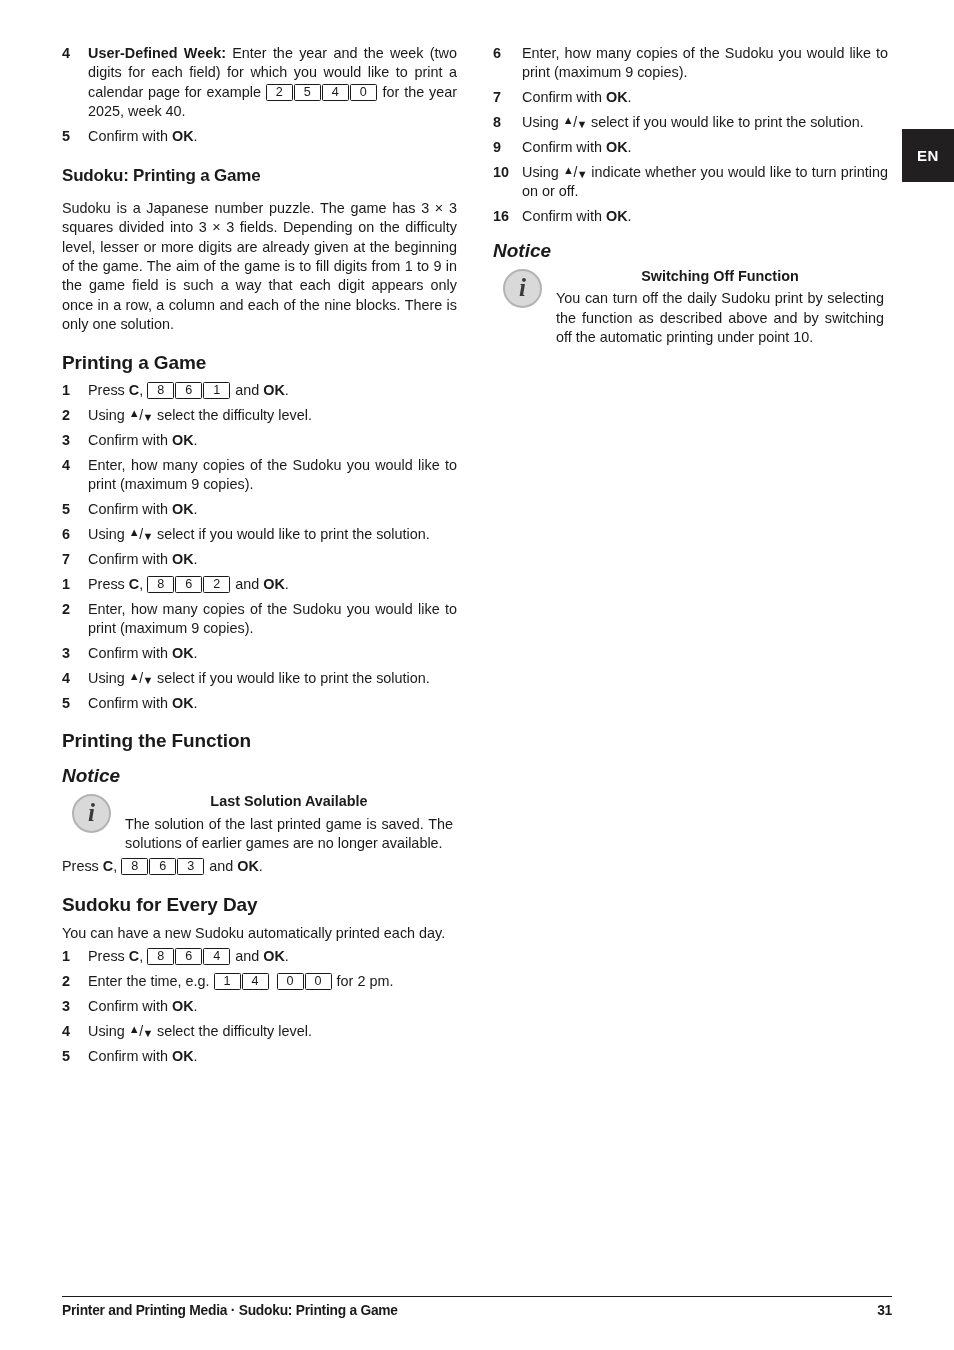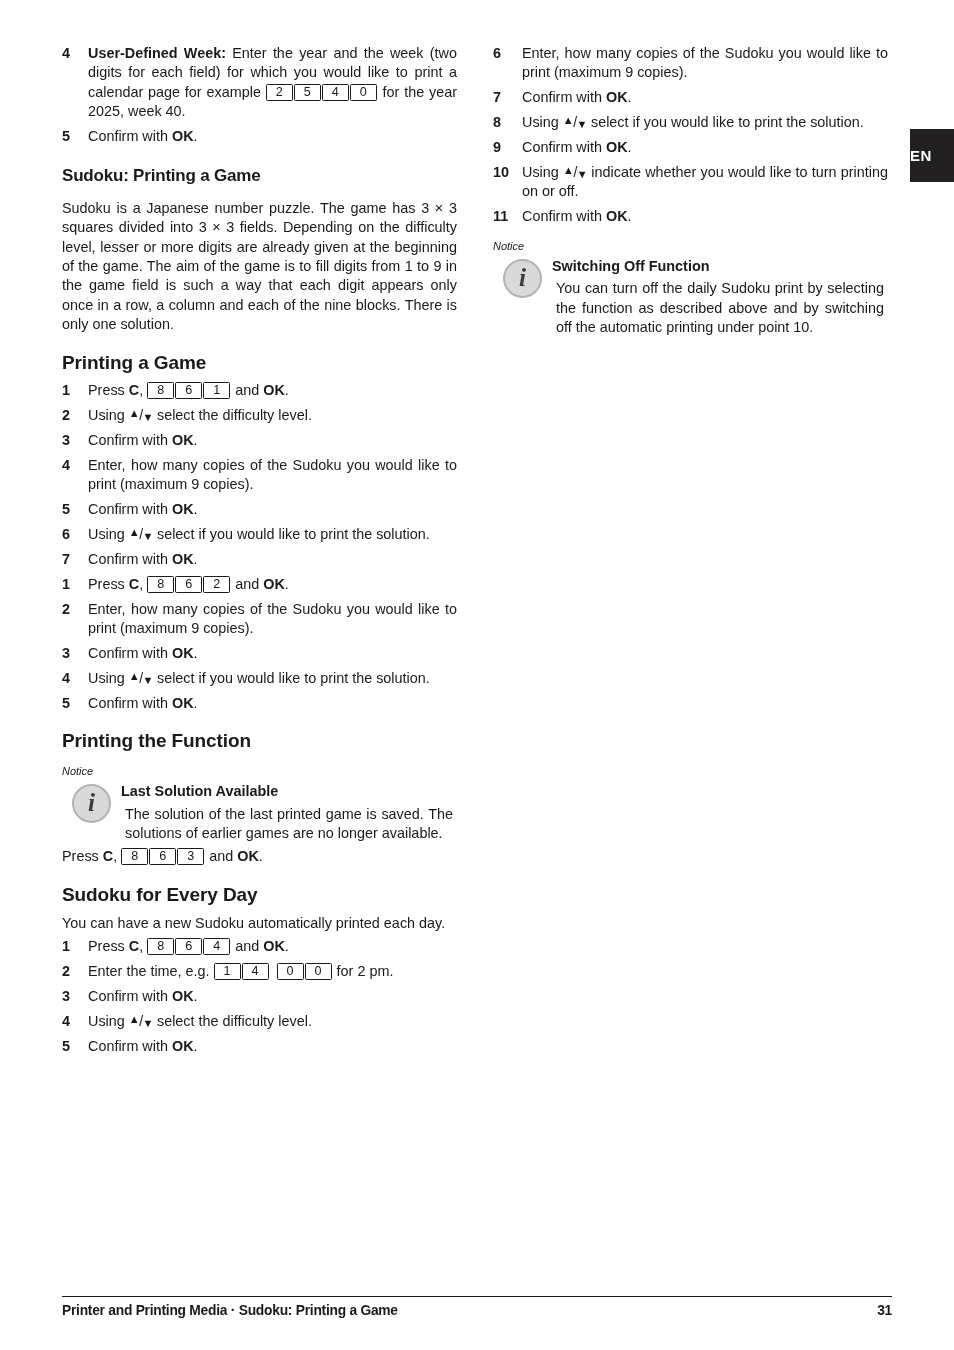--- a/index.html
+++ b/index.html
@@ -19,26 +19,27 @@
   .page {
     position: absolute;
     inset: 0;
   }
 
   
   .lang-tab {
     position: absolute;
     right: 0;
     top: 129px;
-    width: 44px;
+    width: 52px;
     height: 53px;
     background: #221f20;
     color: #ffffff;
     display: flex;
     align-items: center;
+    justify-content: center;
     font-size: 15px;
     font-weight: bold;
     letter-spacing: 0.5px;
   }
 
   
   .columns {
     position: absolute;
     left: 62px;
     top: 44px;
@@ -145,22 +146,22 @@
   }
   .updown .ar-dn {
     display: inline-block;
     font-size: 11px;
     position: relative;
     top: 1px;
   }
 
   
   .notice-label {
-    font-size: 11px;
-    font-weight: normal;
+    font-size: 19px;
+    font-weight: bold;
     font-style: italic;
     margin: 13px 0 5px 0;
   }
   .notice-body {
     position: relative;
     padding-left: 59px;
     min-height: 46px;
   }
   .info-icon {
     position: absolute;
@@ -184,20 +185,21 @@
     line-height: 1;
     color: #3a3a3a;
     position: relative;
     top: -1px;
   }
   .notice-title {
     font-size: 14.4px;
     font-weight: bold;
     margin: 0 0 2px 0;
     line-height: 1.3;
+    text-align: center;
   }
   .notice-text {
     font-size: 14.4px;
     line-height: 1.345;
     text-align: justify;
     margin: 4px;
   }
 
   .after-notice { margin-top: 14px; }
 
@@ -336,21 +338,21 @@
         <li>
           <span class="num">8</span><span>Using </span><span class="updown"><span class="ar-up">▲</span><span class="sl">/</span><span class="ar-dn">▼</span></span><span> select if you would like to print the solution.</span>
         </li>
         <li>
           <span class="num">9</span><span>Confirm with </span><span class="b">OK</span><span>.</span>
         </li>
         <li>
           <span class="num">10</span><span>Using </span><span class="updown"><span class="ar-up">▲</span><span class="sl">/</span><span class="ar-dn">▼</span></span><span> indicate whether you would like to turn printing on or off.</span>
         </li>
         <li>
-          <span class="num">11</span><span>Confirm with </span><span class="b">OK</span><span>.</span>
+          <span class="num">16</span><span>Confirm with </span><span class="b">OK</span><span>.</span>
         </li>
       </ol>
 
       <div class="notice-label">Notice</div>
       <div class="notice-body">
         <div class="info-icon">
             <span>i</span>
           </div>
         <div class="notice-title">Switching Off Function</div>
         <p class="notice-text">You can turn off the daily Sudoku print by selecting the function as described above and by switching off the automatic printing under point 10.</p>

